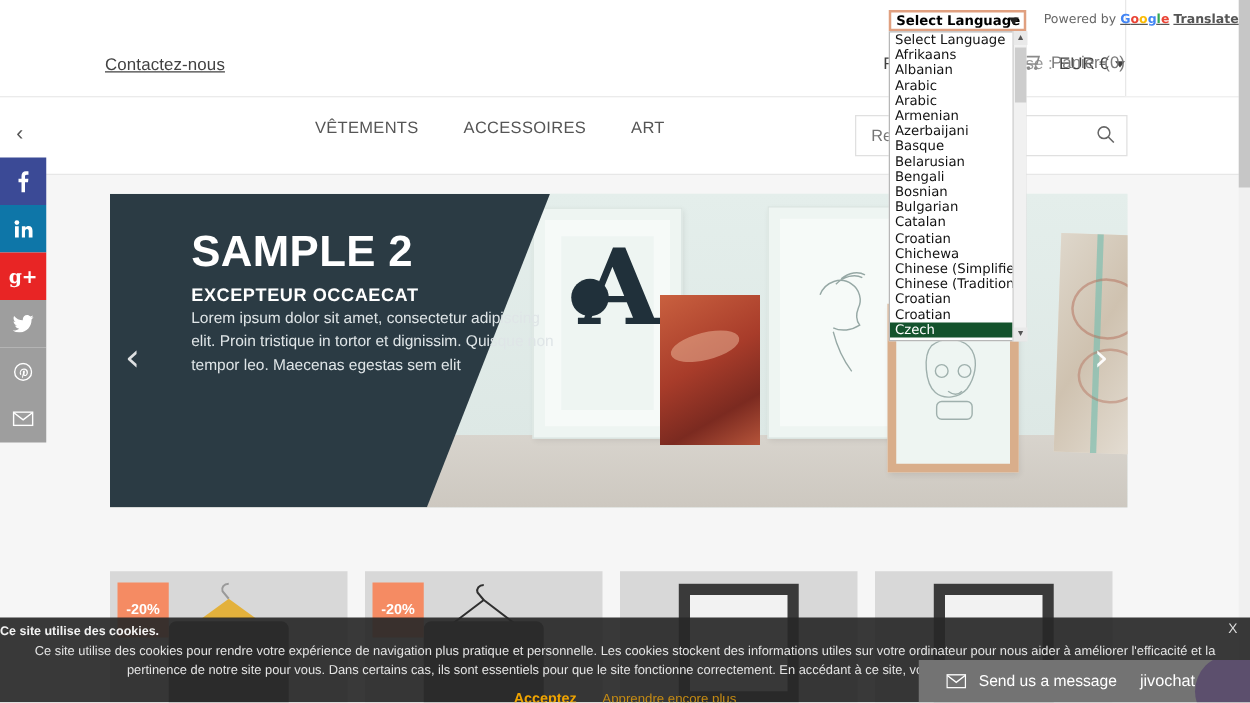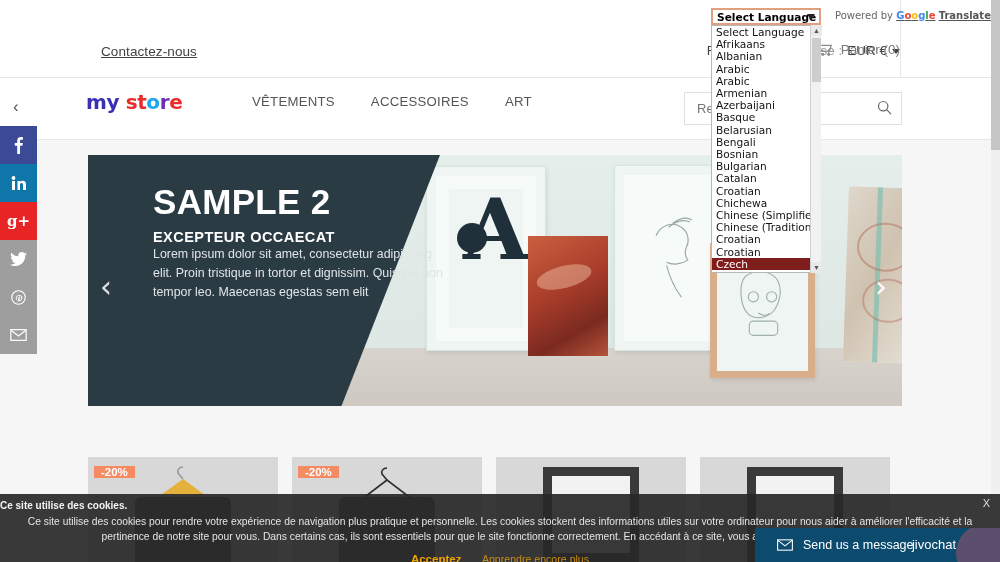--- a/index.html
+++ b/index.html
@@ -9,21 +9,21 @@
     background: #ffffff;
   }
   #page { position: relative; width: 1000px; height: 562px; overflow: hidden; background:#f6f6f6; }
 
   
   .topbar {
     position: absolute; top: 0; left: 0; width: 1000px; height: 78px;
     background: #ffffff; border-bottom: 1px solid #e5e5e5;
   }
   .contact-link {
-    position: absolute; left: 101px; top: 44px;
+    position: absolute; left: 84px; top: 44px;
     font-size: 13.5px; color: #414141; letter-spacing: .1px;
   }
   .topbar-right {
     position: absolute; right: 100px; top: 43px;
     display: flex; align-items: center; gap: 22px;
   }
   .tb-item { font-size: 13.5px; color: #414141; display: flex; align-items: center; gap: 5px; white-space: nowrap; }
   .tb-item .muted { color: #999; }
   .caret-down {
     display: inline-block; width: 0; height: 0;
@@ -119,21 +119,21 @@
 
   
   .pp-title {
     position: absolute; left: 0; top: 423px; width: 1000px; text-align: center;
     font-size: 17.5px; font-weight: bold; color: #333; letter-spacing: .6px;
   }
   .products { position: absolute; left: 88px; top: 457px; width: 814px; height: 105px; display: flex; gap: 14px; }
   .product { width: 190px; height: 105px; background: #d8d8d8; position: relative; overflow:hidden; }
   .badge {
     position: absolute; left: 6px; top: 9px; background: #f58b63; color: #fff;
-    font-size: 11.5px; font-weight: bold; padding: 0 7px;
+    font-size: 11.5px; font-weight: bold; padding: 16px 7px;
   }
   .hanger { position:absolute; left:50%; top:8px; transform:translateX(-50%); }
   .tshirt { position:absolute; left:50%; top:40px; transform:translateX(-50%); width:96px; height:70px; background:#4c4c4c; border-radius:6px 6px 0 0; }
   .pframe { position:absolute; left:50%; top:10px; transform:translateX(-50%); width:96px; height:95px; border:9px solid #3a3a3a; background:#f2f2f2; }
 
   
   .cookie {
     position: absolute; left: 0; bottom: 0; width: 1000px; height: 68px;
     background: rgba(40,40,40,.92); color: #f2f2f2; z-index: 40;
   }
@@ -144,22 +144,22 @@
   }
   .cookie-actions { text-align: center; margin-top: 4px; }
   .cookie-accept { color: #f0a400; font-size: 11.5px; font-weight: bold; margin-right: 16px; }
   .cookie-more { color: #c58b13; font-size: 10.6px; }
   .cookie-close {
     position: absolute; right: 10px; top: 3px; color: #ddd; font-size: 11px;
   }
 
   
   .jivo {
-    position: absolute; right: 0; bottom: 0; width: 245px; height: 34px;
-    background: #0c4a6e; z-index: 60; overflow: hidden;
+    position: absolute; right: 0; bottom: 0; width: 265px; height: 34px;
+    background: #737373; z-index: 60; overflow: hidden;
   }
   .jivo-blob {
     position: absolute; right: -14px; top: -4px; width: 58px; height: 58px;
     background: #5c4f6d; border-radius: 50%;
   }
   .jivo-msg { position: absolute; left: 48px; top: 10px; color: #fff; font-size: 12.5px; }
   .jivo-ico { position: absolute; left: 22px; top: 11px; }
   .jivo-brand { position: absolute; right: 44px; top: 9px; color: #fff; font-size: 13px; }
 
   
@@ -183,21 +183,21 @@
   .gt-powered b { color:#555;text-decoration:underline; }
 
   .gt-list {
     position: absolute; left: 0; top: 17px; width: 110px; height: 248px;
     background: #fff; border: 1px solid #b7b7b7; overflow: hidden;
   }
   .gt-opt {
     font-size: 10.6px; line-height: 12.2px; padding: 0 4px; color: #111;
     font-family:"DejaVu Sans", sans-serif; white-space: nowrap;
   }
-  .gt-opt.selected { background: #7f1d1d; color: #fff; }
+  .gt-opt.selected { background: #14532d; color: #fff; }
   .gt-scroll {
     position: absolute; right: 0; top: 17px; width: 11px; height: 248px;
     background: #f1f1f1; border-left: 1px solid #cfcfcf;
   }
   .gt-scroll .up, .gt-scroll .dn {
     position: absolute; left: 0; width: 11px; height: 11px; background: #e9e9e9;
     display: flex; align-items: center; justify-content: center; font-size: 7px; color: #555;
   }
   .gt-scroll .up { top: 0; } .gt-scroll .dn { bottom: 0; }
   .gt-scroll .thumb { position: absolute; left: 1px; top: 13px; width: 9px; height: 44px; background: #cdcdcd; }
@@ -231,23 +231,20 @@
         <circle cx="8" cy="15" r="1.7" fill="#8a8a8a"></circle>
         <circle cx="15" cy="15" r="1.7" fill="#8a8a8a"></circle>
       </svg>
       <span>Panier (0)</span>
     </div>
   </div>
 
   <div class="navbar"></div>
   <div class="back-chevron">‹</div>
 
-  <div class="logo">
-    <span style="color:#3b2fb5">my</span><span>&nbsp;</span><span style="color:#ef2a2a">st</span><span style="color:#1aa7f0">o</span><span style="color:#6b2fb5">r</span><span style="color:#ef2a2a">e</span>
-  </div>
 
   <div class="nav-links">
     <a href="#">VÊTEMENTS</a>
     <a href="#">ACCESSOIRES</a>
     <a href="#">ART</a>
   </div>
 
   <div class="searchbox">
     <input type="text" placeholder="Rechercher" style="">
     <svg class="search-ico" width="15" height="15" viewBox="0 0 16 16">

